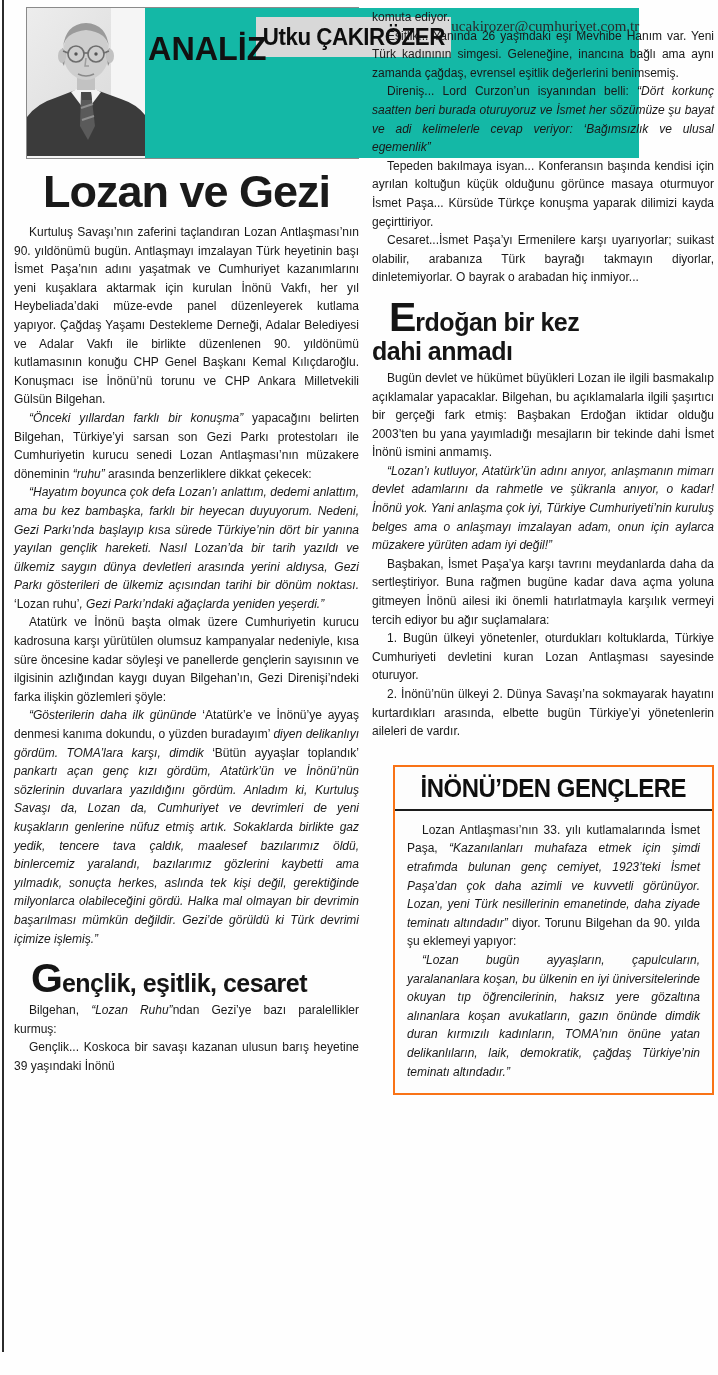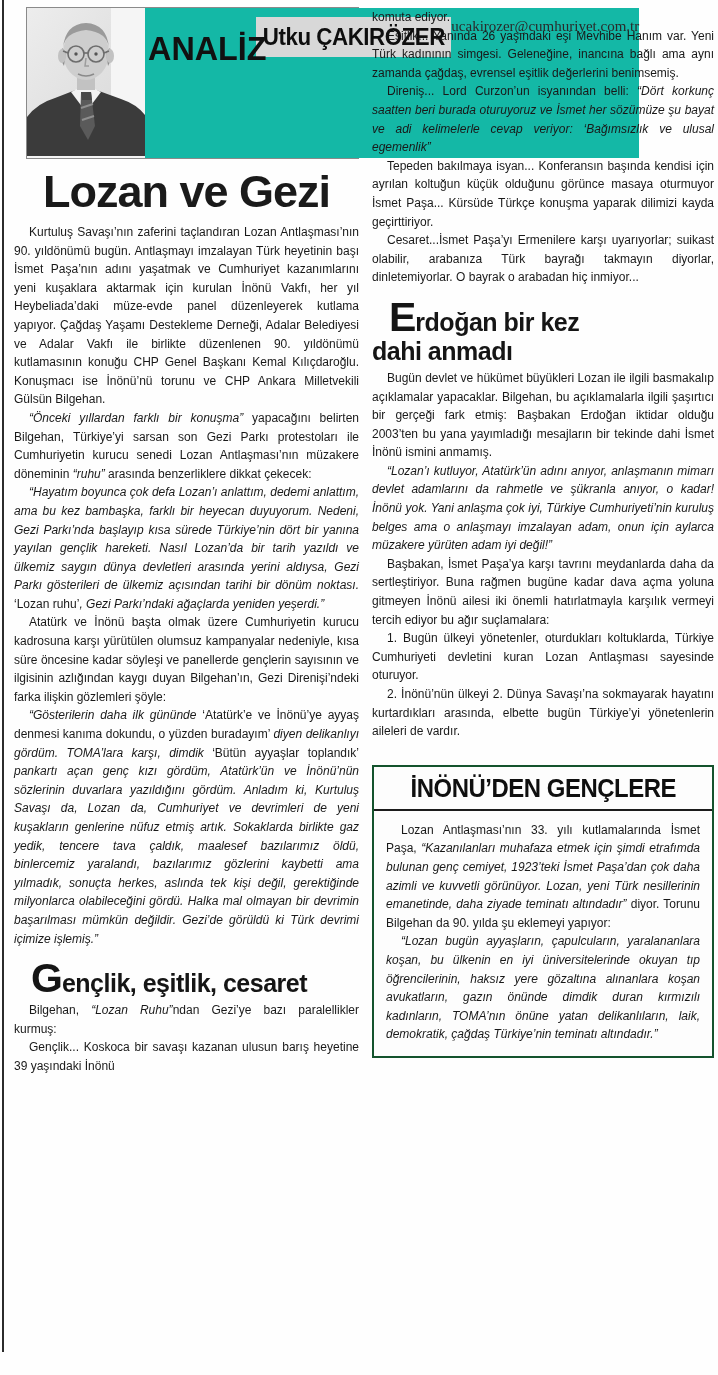--- a/index.html
+++ b/index.html
@@ -76,21 +76,21 @@
     letter-spacing:-0.5px;color:#151515;
   }
   .dropcap{
     font-size:41px;line-height:30px;font-weight:bold;
     letter-spacing:-1px;
   }
   .h-line2{display:block;margin-left:-17px;line-height:29px;}
 
   
   .infobox{
-    margin-top:24px;border:2px solid #14532d;background:#fdfdfd;
+    margin-top:24px;border:2px solid #f97316;background:#fdfdfd;margin-left:21px;
   }
   .infobox-title{
     text-align:center;padding:6px 0 5px 0;
     border-bottom:2px solid #1c1c1c;
   }
   .infobox-title .cond{
     display:inline-block;font-weight:bold;font-size:26px;
     letter-spacing:-0.5px;transform:scaleX(.92);color:#0f0f0f;
   }
   .infobox-body{padding:10px 12px 12px 12px;}

